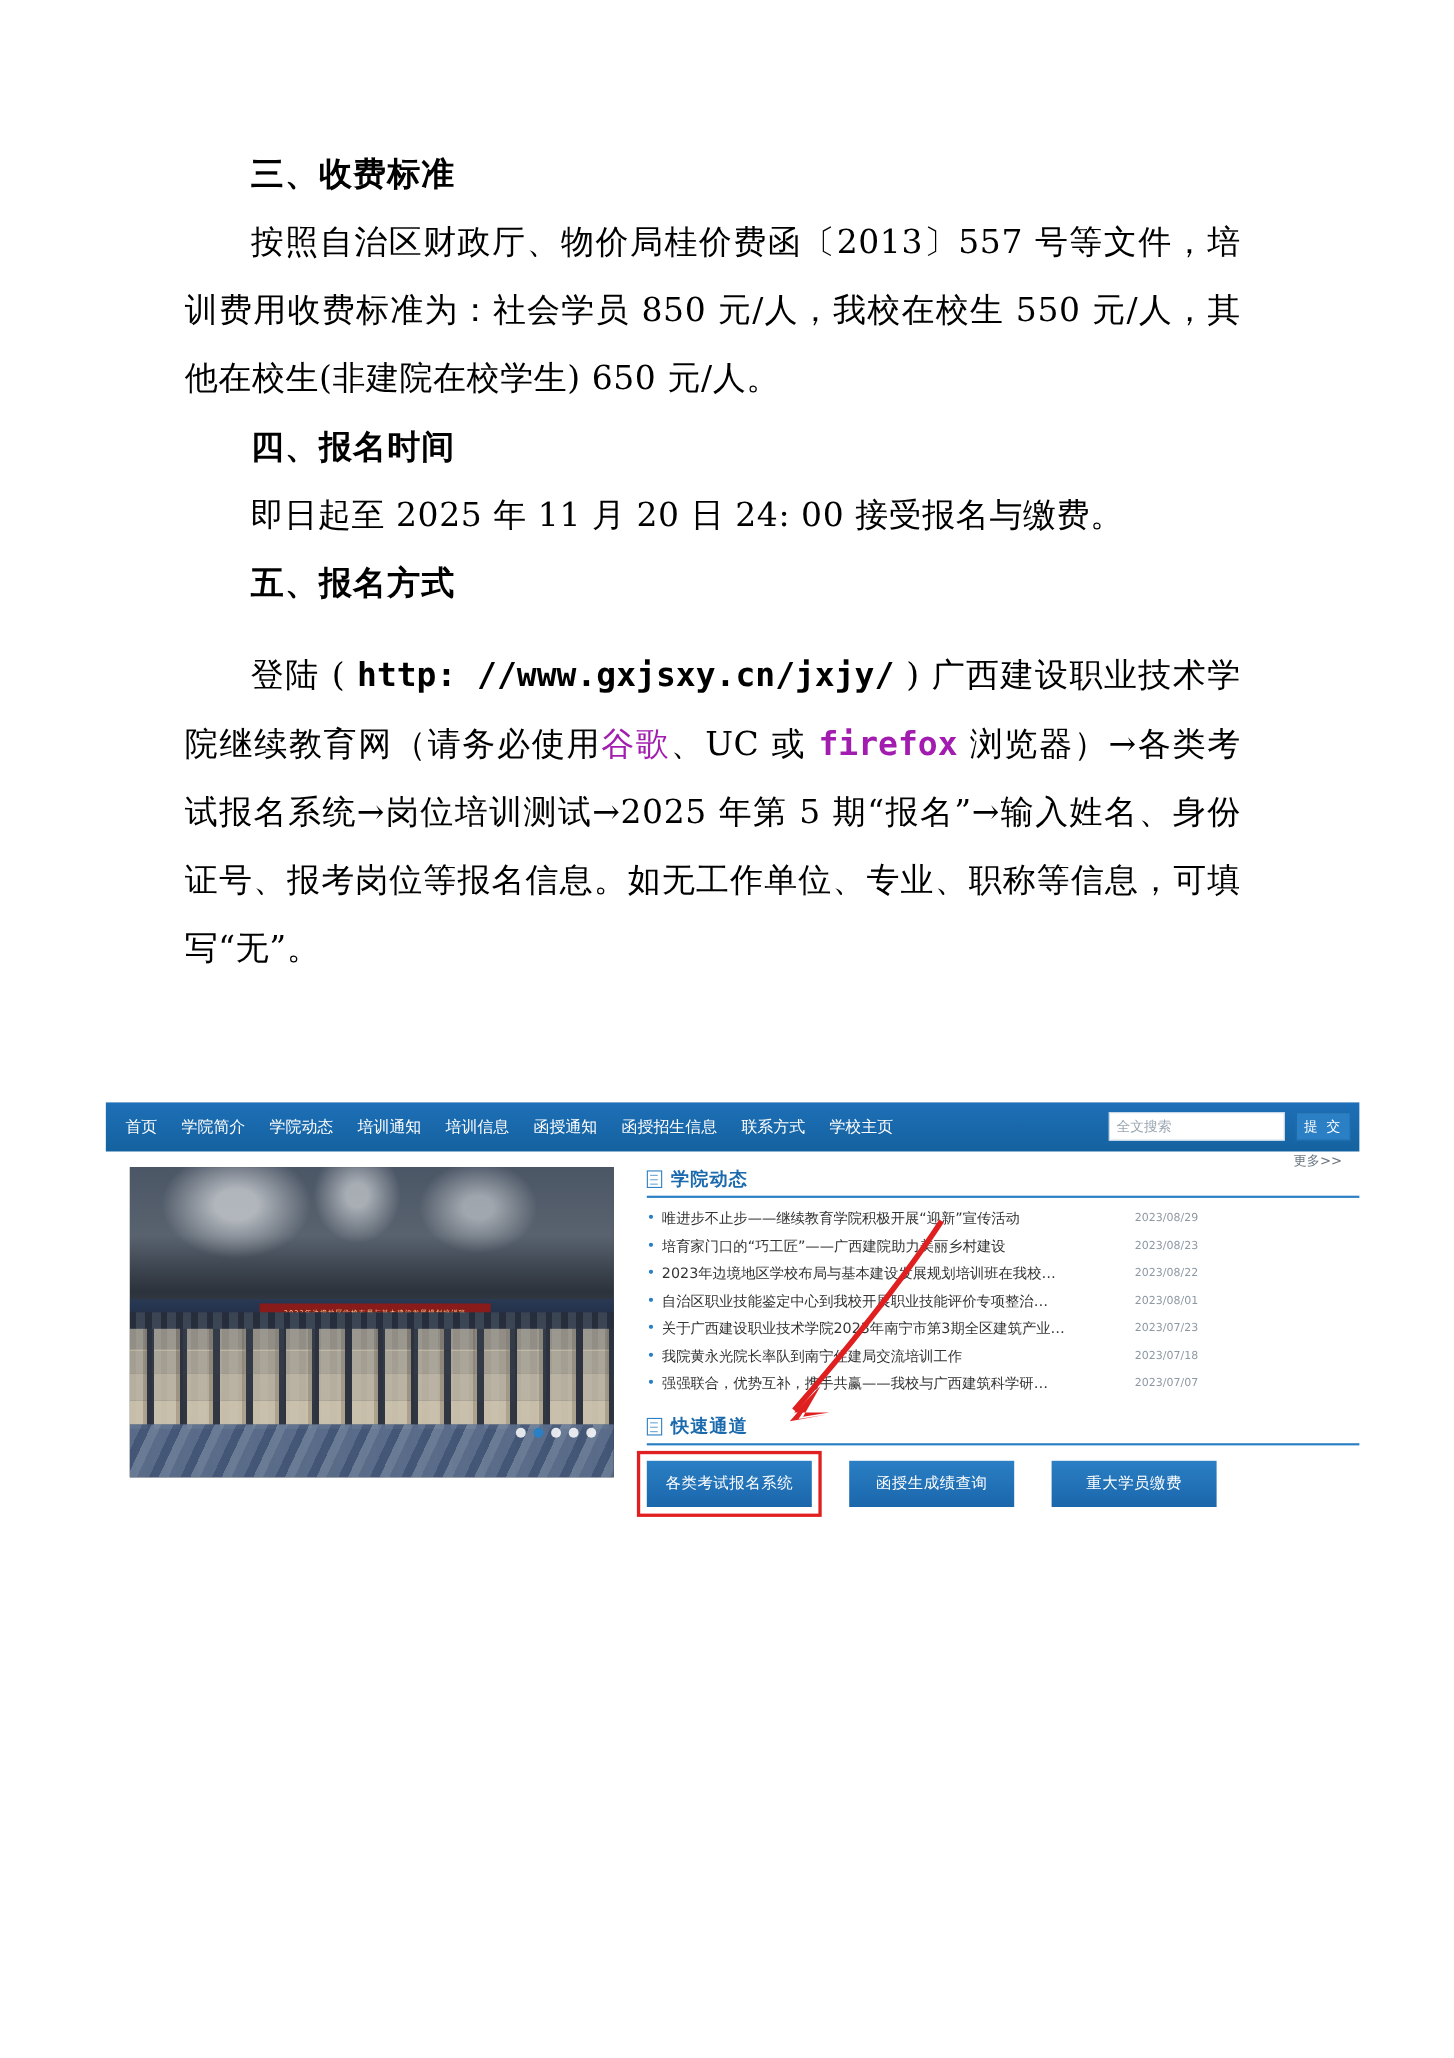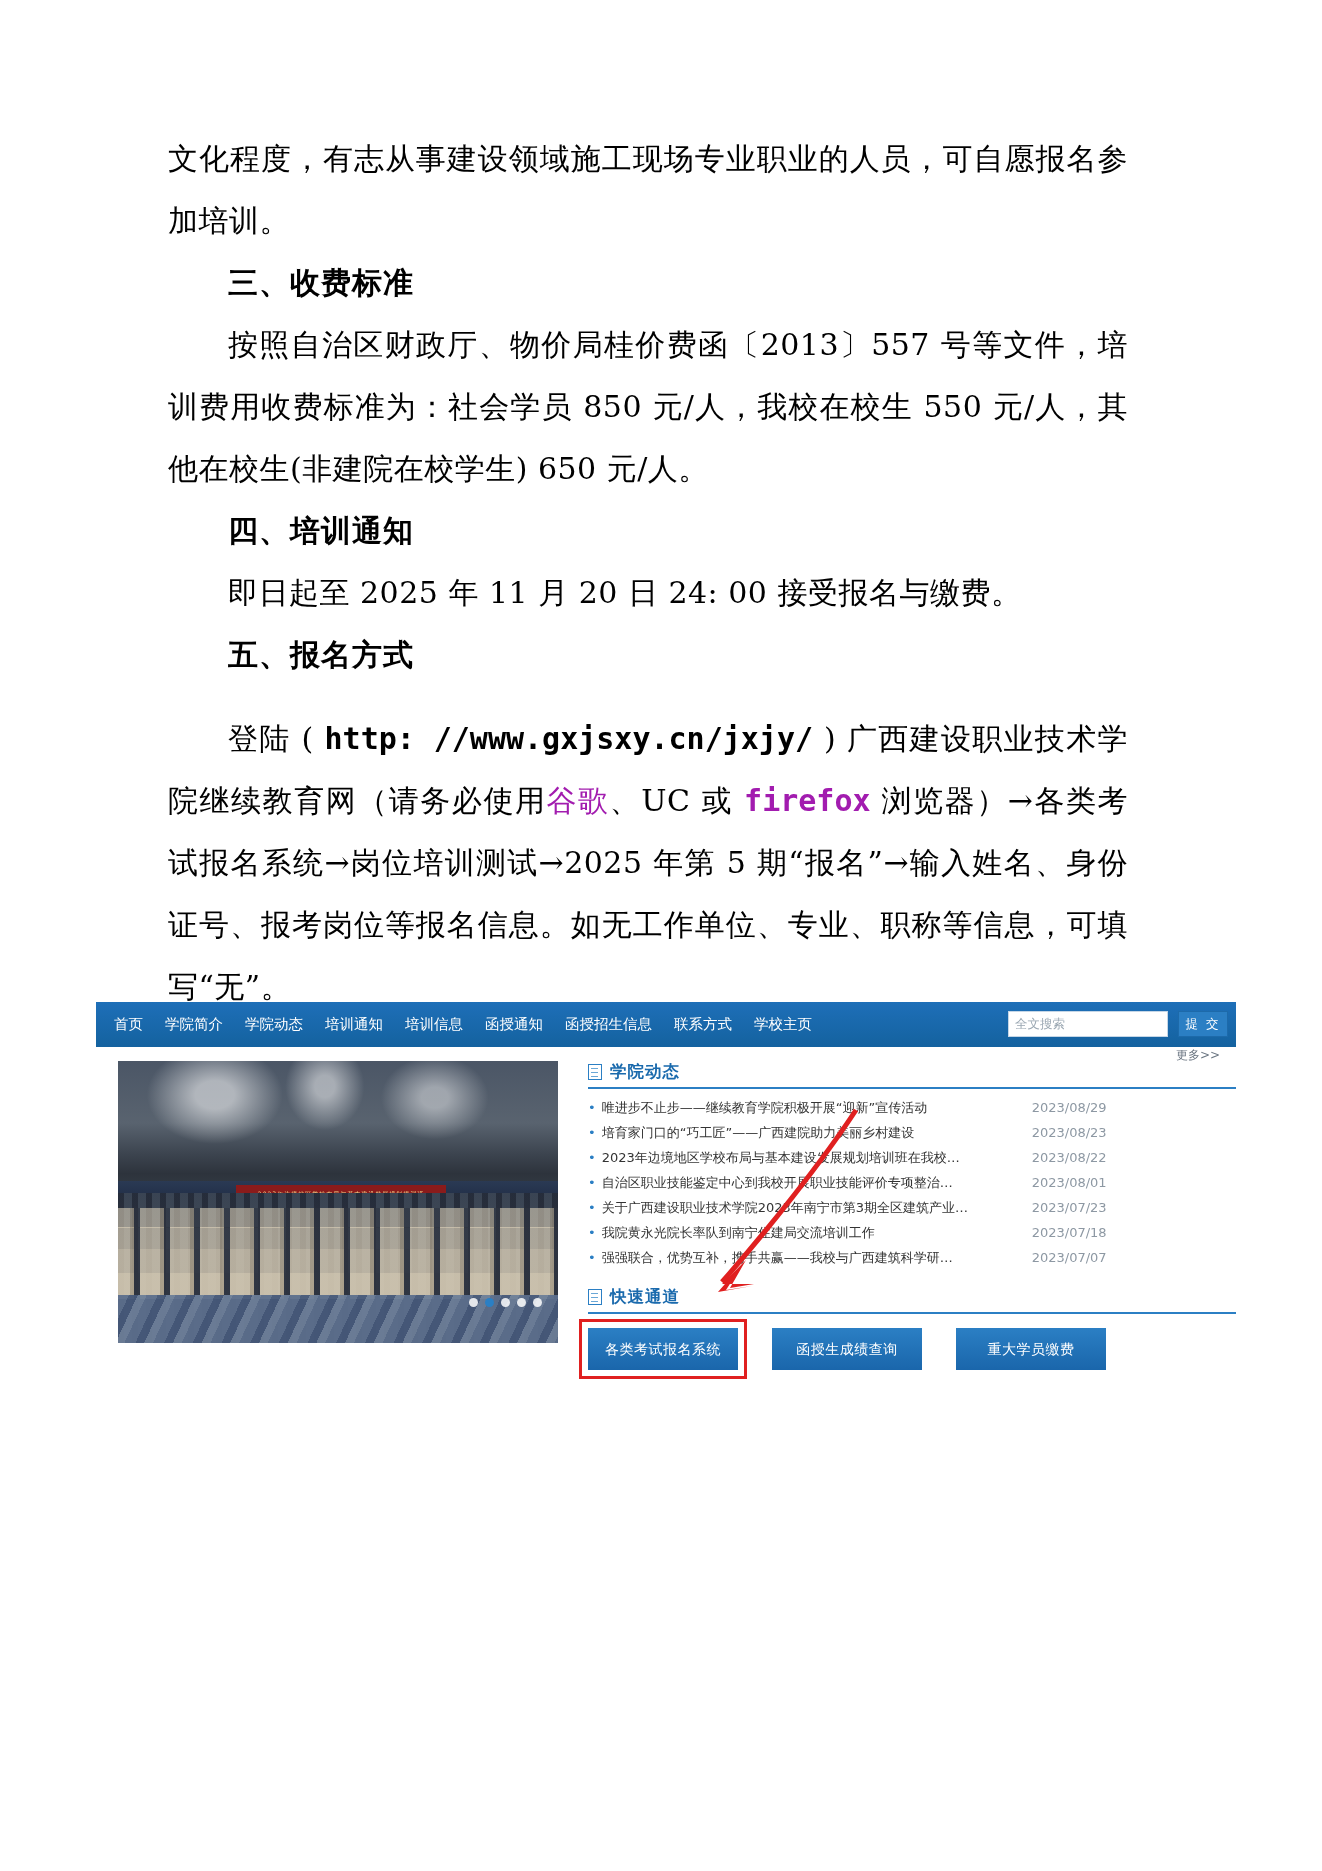--- a/index.html
+++ b/index.html
@@ -268,21 +268,21 @@
   .news-item .txt {
     flex: 1;
     white-space: nowrap;
     overflow: hidden;
     text-overflow: ellipsis;
     max-width: 420px;
     cursor: pointer;
   }
   .news-item .date {
     color: #8d98a3;
-    font-size: 13px;
+    font-size: 10px;
     margin-left: 10px;
     white-space: nowrap;
   }
   .quick-head { margin-top: 16px; }
   .quick-btns {
     margin-top: 14px;
     display: flex;
     gap: 34px;
   }
   .qbtn {
@@ -314,24 +314,23 @@
     height: 220px;
     pointer-events: none;
   }
 </style>
 </head>
 <body>
 
 <div class="page">
 
   <div class="doc-body">
-    <p class="para">文化程度，有志从事建设领域施工现场专业职业的人员，可自愿报名参加培训。</p>
     <p class="heading">三、收费标准</p>
     <p class="para indent">按照自治区财政厅、物价局桂价费函〔2013〕557 号等文件，培训费用收费标准为：社会学员 850 元/人，我校在校生 550 元/人，其他在校生(非建院在校学生) 650 元/人。</p>
-    <p class="heading">四、培训通知</p>
+    <p class="heading">四、报名时间</p>
     <p class="para indent">即日起至 2025 年 11 月 20 日 24: 00 接受报名与缴费。</p>
     <p class="heading">五、报名方式</p>
     <div class="spacer-sm"></div>
     <p class="para indent">
       <span>登陆 ( </span><span class="mono">http: //www.gxjsxy.cn/jxjy/</span><span> ) 广西建设职业技术学院继续教育网（请务必使用</span><span class="red">谷歌</span><span>、UC 或 </span><span class="red mono">firefox</span><span> 浏览器）→各类考试报名系统→岗位培训测试→2025 年第 5 期“报名”→输入姓名、身份证号、报考岗位等报名信息。如无工作单位、专业、职称等信息，可填写“无”。</span>
     </p>
   </div>
 
   <div class="site-shot">
 

